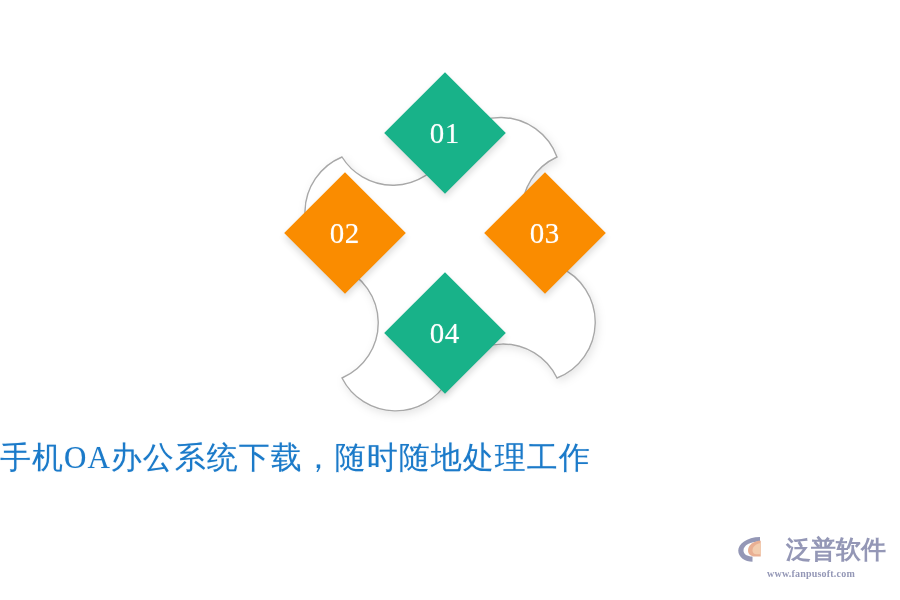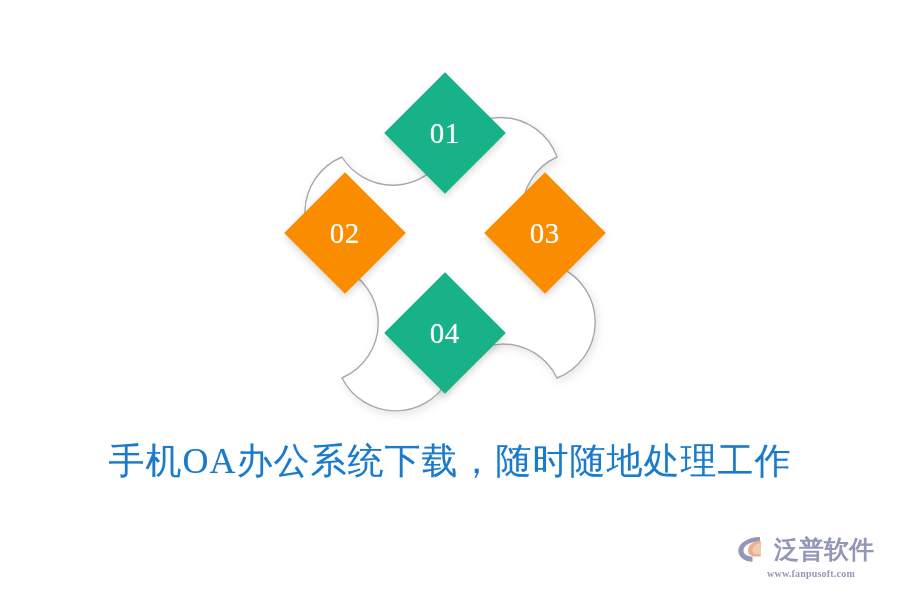--- a/index.html
+++ b/index.html
@@ -67,42 +67,41 @@
   .d-02 { left:  32px; top:  95px; }
   .d-03 { left: 232px; top:  95px; }
   .d-04 { left: 132px; top: 195px; }
 
   
   .title {
     position: absolute;
     left: 0;
     top: 437px;
     width: 900px;
-    text-align: center;
     font-family: "Liberation Serif", "DejaVu Serif", serif;
-    font-size: 36px;
+    font-size: 31px;
     font-weight: 400;
     letter-spacing: 1px;
     white-space: nowrap;
     text-shadow: 0 0 1px rgba(30,125,200,0.35);
   }
 
   
   .watermark {
     position: absolute;
     right: 14px;
     bottom: 10px;
     width: 150px;
     height: 58px;
     opacity: 0.92;
   }
   .wm-row {
     display: flex;
     align-items: center;
-    gap: 8px;
+    gap: 20px;
     height: 34px;
   }
   .wm-mark {
     width: 30px;
     height: 30px;
     flex: 0 0 30px;
   }
   .wm-name {
     font-family: "Liberation Serif", "DejaVu Serif", serif;
     font-size: 25px;

